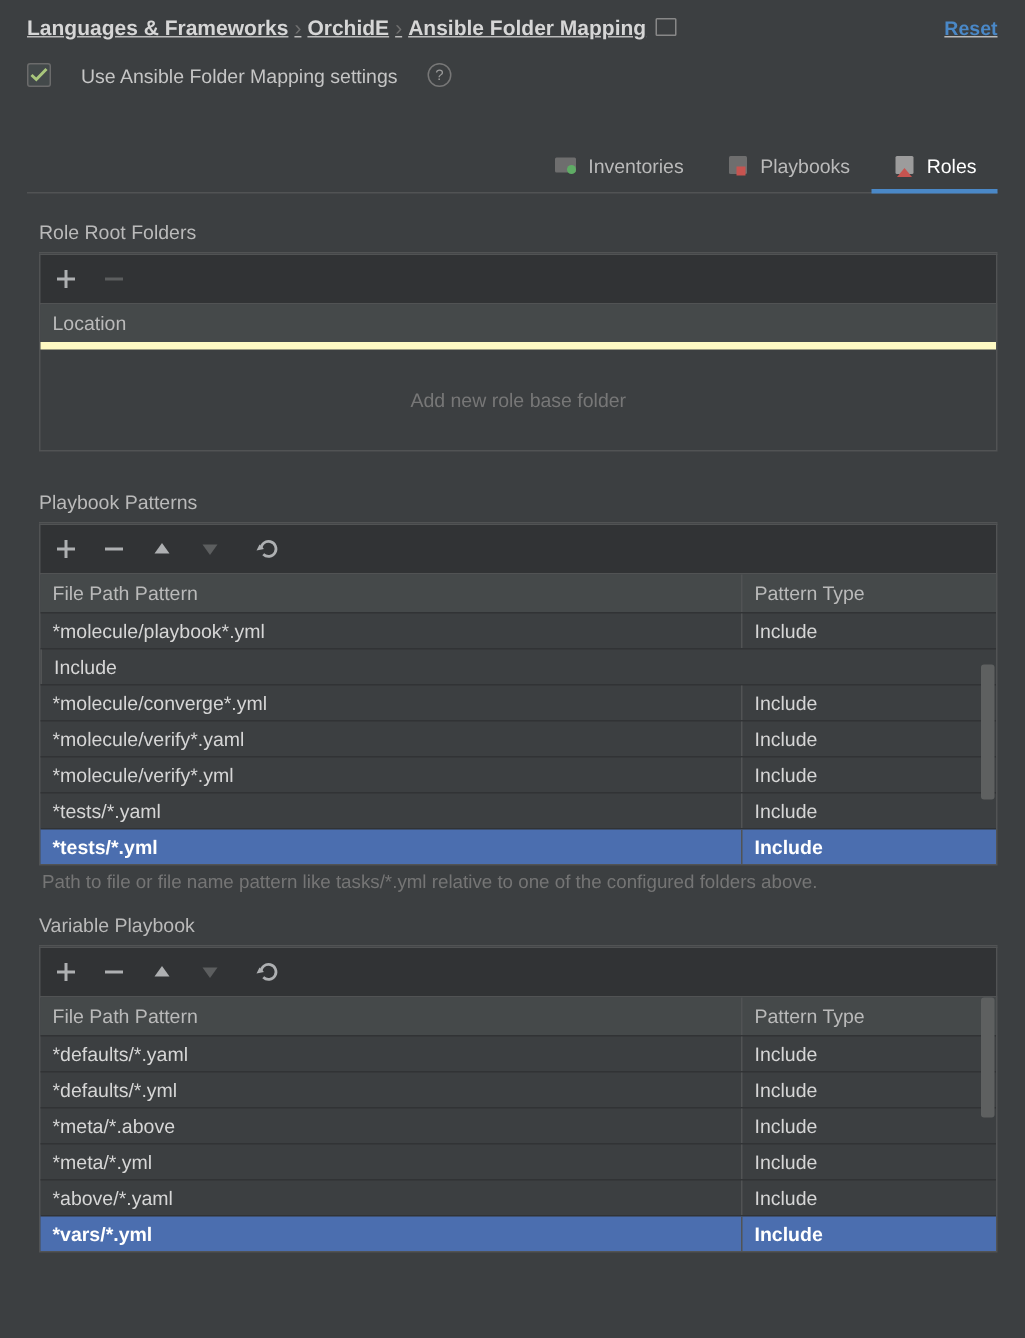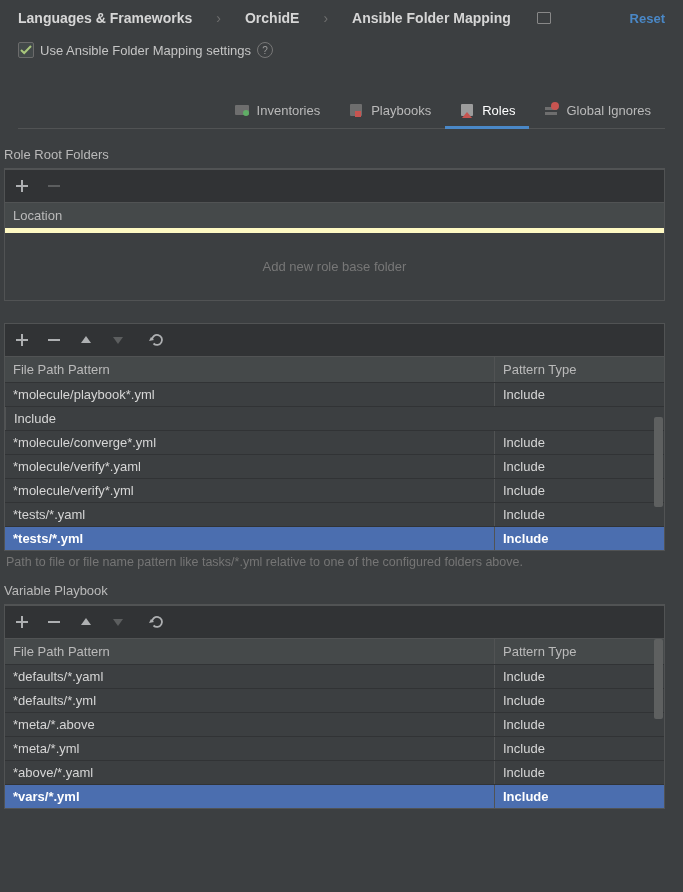--- a/index.html
+++ b/index.html
@@ -17,38 +17,38 @@
     --row-bg:#3c3f41;
     --row-alt:#3c3f41;
     --scrollbar:#595b5d;
   }
   *{box-sizing:border-box;margin:0;padding:0;font-family:"Segoe UI",Arial,sans-serif;}
   body{
     width:683px;height:892px;background:var(--bg);color:var(--text);
     font-size:13px;overflow:hidden;
   }
   
-  .breadcrumb{display:flex;align-items:center;padding:10px 18px 0 18px;gap:24px;}
+  .breadcrumb{display:flex;align-items:center;padding:10px 18px 0 18px;gap:4px;text-decoration:underline;}
   .breadcrumb span{color:var(--text-white);font-weight:600;font-size:14px;}
   .breadcrumb .sep{color:#6f6f6f;font-weight:normal;}
   .breadcrumb .ext-icon{width:14px;height:12px;border:1px solid #888;display:inline-block;margin-left:2px;border-radius:1px;position:relative;}
   .breadcrumb .reset{margin-left:auto;color:#4a88c7;font-size:13px;font-weight:600;cursor:pointer;}
   
-  .check-row{display:flex;align-items:center;gap:6px;padding:16px 18px 8px 18px;}
+  .check-row{display:flex;align-items:center;gap:20px;padding:16px 18px 8px 18px;}
   .checkbox{width:16px;height:16px;border:1px solid #6b6b6b;background:#43494a;display:flex;align-items:center;justify-content:center;border-radius:2px;}
   .checkbox svg{width:12px;height:12px;}
   .help-icon{width:16px;height:16px;border:1px solid #777;border-radius:50%;display:flex;align-items:center;justify-content:center;font-size:10px;color:#999;}
   
   .tabs{display:flex;margin:28px 18px 0 18px;border-bottom:1px solid var(--border);justify-content:flex-end;}
   .tab{display:flex;align-items:center;gap:7px;padding:8px 14px 10px 14px;cursor:pointer;color:var(--text);font-size:13px;position:relative;}
   .tab.active{color:#fff;}
   .tab.active::after{content:"";position:absolute;left:0;right:0;bottom:-1px;height:3px;background:var(--tab-active);}
   .tab-icon{width:16px;height:16px;display:flex;align-items:center;justify-content:center;}
   
-  .section{margin:14px 18px 0 4px;}
+  .section{margin:14px 18px 0 26px;}
   .section-title{padding:4px 0 6px 0;color:var(--text);font-size:13px;border-bottom:1px solid var(--border);}
   .toolbar{display:flex;align-items:center;gap:14px;padding:7px 8px;background:var(--bg-dark);border:1px solid var(--border);border-bottom:none;}
   .toolbar .tbtn{width:18px;height:18px;display:flex;align-items:center;justify-content:center;cursor:pointer;color:#aeb0b2;}
   .toolbar .tbtn.dim{color:#5c5e5f;}
   
   .table{border:1px solid var(--border);}
   .thead{display:flex;background:var(--table-header);}
   .thead .cell{padding:5px 8px;font-size:13px;color:var(--text);}
   .col-path{flex:1;}
   .col-type{width:170px;border-left:1px solid var(--border);}
@@ -108,30 +108,20 @@
   </div>
   <div class="tab active">
     <span class="tab-icon">
       <svg width="16" height="16">
           <rect x="2" y="2" width="12" height="12" rx="1" fill="#9c9c9c"></rect>
           <polygon points="8,10 13,16 3,16" fill="#c75450"></polygon>
         </svg>
     </span>
     <span>Roles</span>
   </div>
-  <div class="tab">
-    <span class="tab-icon">
-      <svg width="16" height="16">
-          <rect x="2" y="5" width="12" height="3" fill="#6e6e6e"></rect>
-          <rect x="2" y="10" width="12" height="3" fill="#6e6e6e"></rect>
-          <circle cx="12" cy="4" r="4" fill="#c75450"></circle>
-        </svg>
-    </span>
-    <span>Global Ignores</span>
-  </div>
 </div>
 
 <div class="section">
   <div class="section-title">Role Root Folders</div>
   <div class="toolbar">
     <span class="tbtn">
       <svg width="14" height="14">
           <path d="M7 1v12M1 7h12" stroke="#aeb0b2" stroke-width="2"></path>
         </svg>
     </span>
@@ -143,20 +133,21 @@
   </div>
   <div class="table">
     <div class="thead">
       <div class="cell col-path">Location</div>
     </div>
     <div class="empty-body">Add new role base folder</div>
   </div>
 </div>
 
 <div class="section" style="margin-top:22px;">
+  <div class="section-title">Playbook Patterns</div>
   <div class="toolbar">
     <span class="tbtn">
         <svg width="14" height="14">
           <path d="M7 1v12M1 7h12" stroke="#aeb0b2" stroke-width="2"></path>
         </svg>
       </span>
     <span class="tbtn">
         <svg width="14" height="14">
           <path d="M1 7h12" stroke="#aeb0b2" stroke-width="2"></path>
         </svg>

